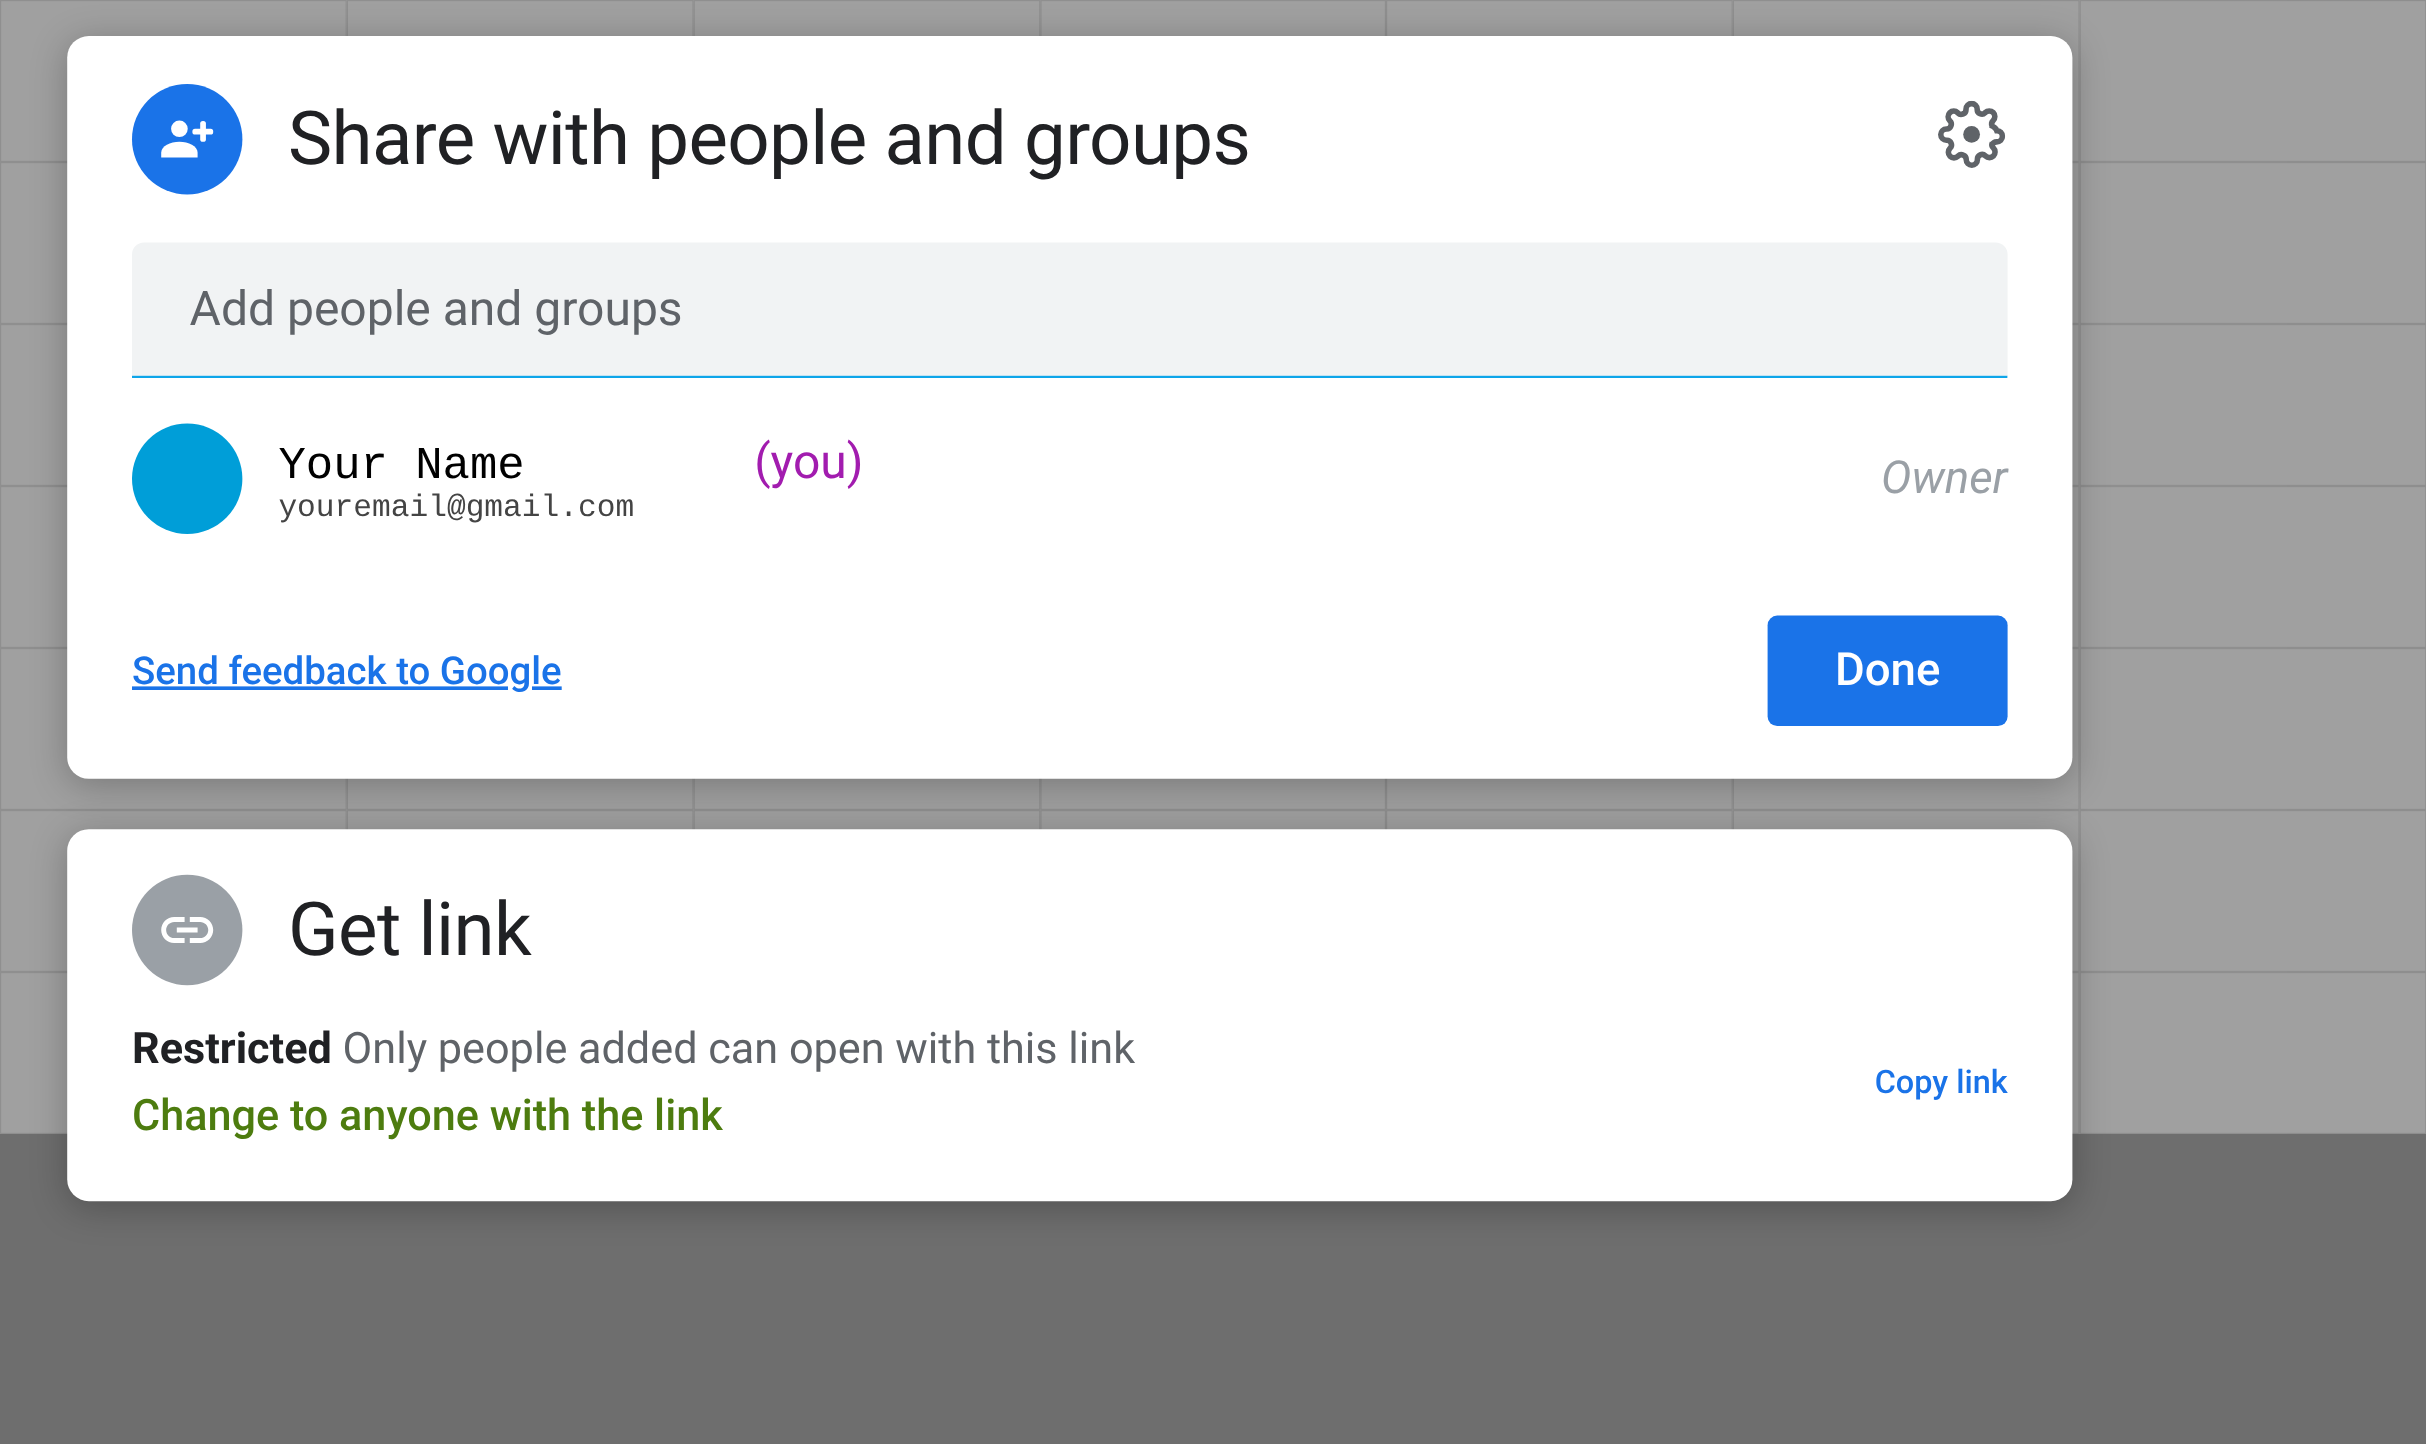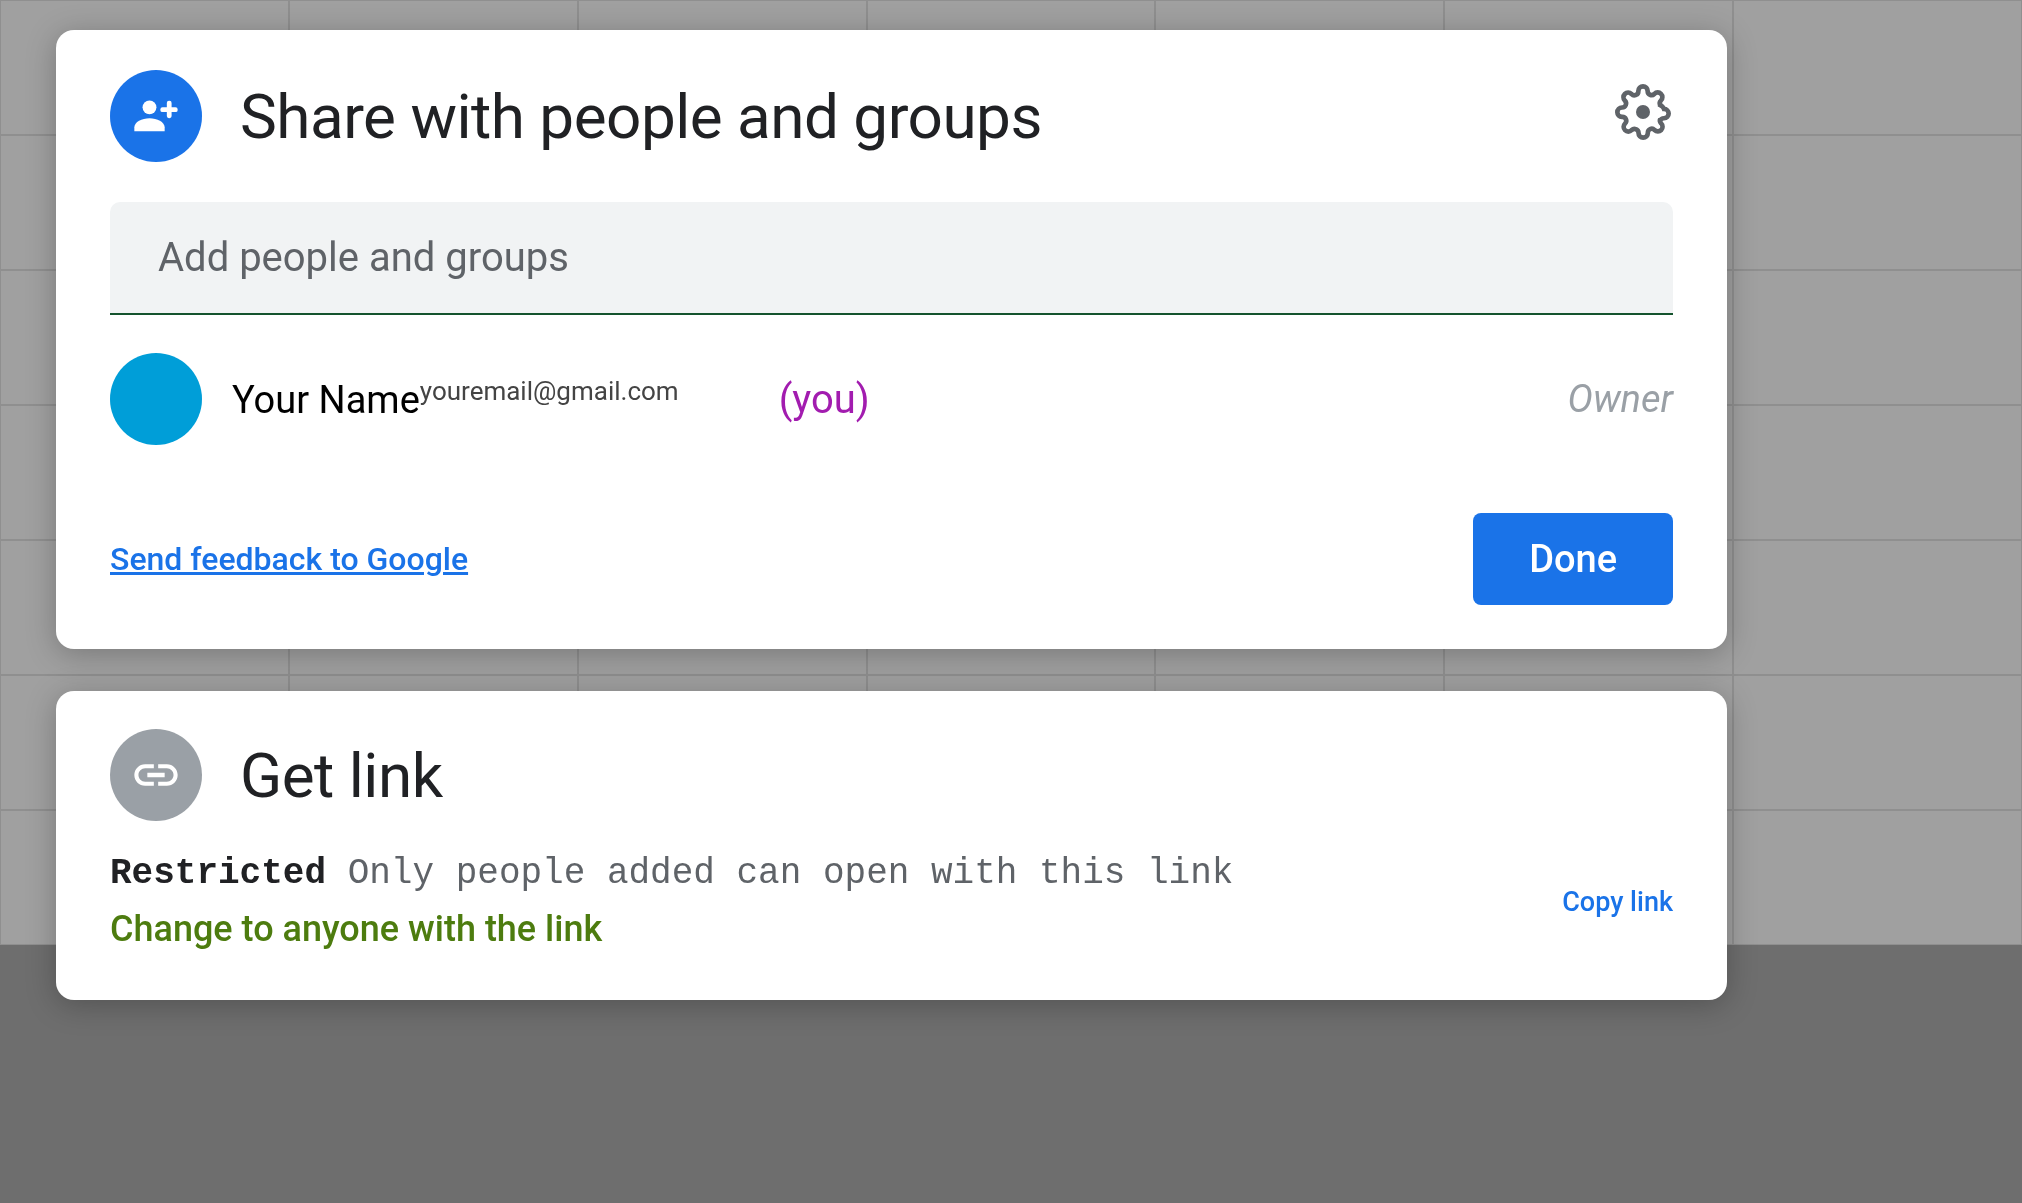--- a/index.html
+++ b/index.html
@@ -82,21 +82,21 @@
       display: flex;
       align-items: center;
       justify-content: center;
       cursor: pointer;
       border-radius: 50%;
     }
     .input-field {
       width: 100%;
       background: #f1f3f4;
       border: none;
-      border-bottom: 2px solid #14532d;
+      border-bottom: 2px solid #0ea5e9;
       padding: 32px 48px;
       font-size: 40px;
       color: #5f6368;
       border-radius: 10px 10px 0 0;
       outline: none;
       font-family: inherit;
     }
     .input-field::placeholder {
       color: #5f6368;
     }
@@ -114,20 +114,22 @@
       flex-shrink: 0;
     }
     .user-info {
       display: flex;
       align-items: baseline;
       gap: 100px;
       flex: 1;
     }
     .user-name-block {
       display: flex;
+      flex-direction: column;
+      font-family: Liberation Mono, monospace;
     }
     .user-name {
       font-size: 38px;
       font-weight: 400;
       color: #000;
     }
     .user-email {
       font-size: 26px;
       color: #444;
       margin-top: -2px;
@@ -178,21 +180,20 @@
       align-items: center;
     }
     .link-text-block {
       display: flex;
       flex-direction: column;
       gap: 14px;
     }
     .restricted-line {
       font-size: 36px;
       color: #5f6368;
-      font-family: Liberation Mono, monospace;
     }
     .restricted-line .bold {
       font-weight: 700;
       color: #202124;
     }
     .change-link {
       font-size: 36px;
       color: #4d7c0f;
       cursor: pointer;
       font-weight: 500;

